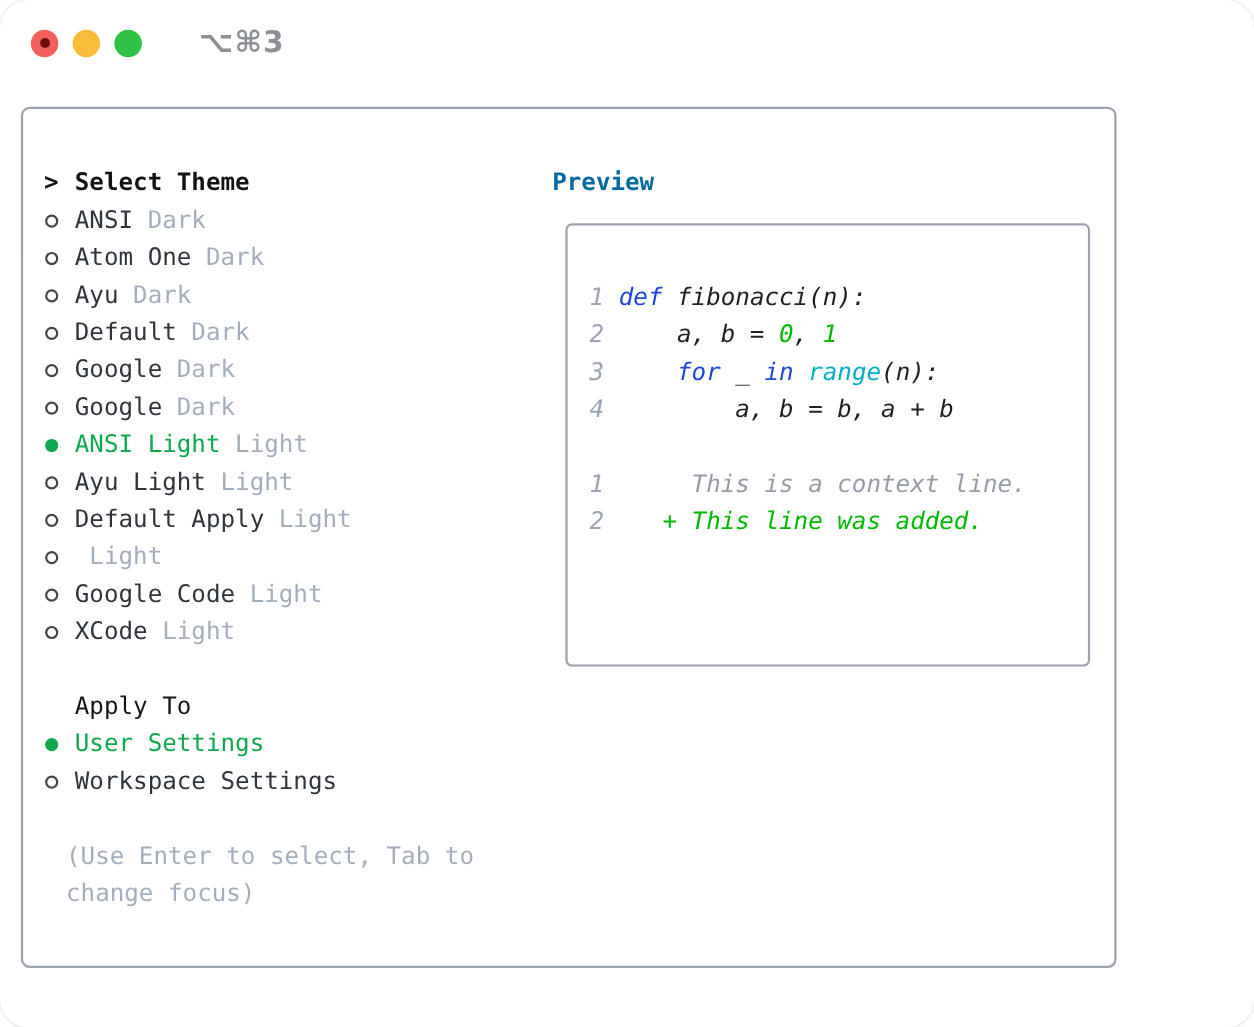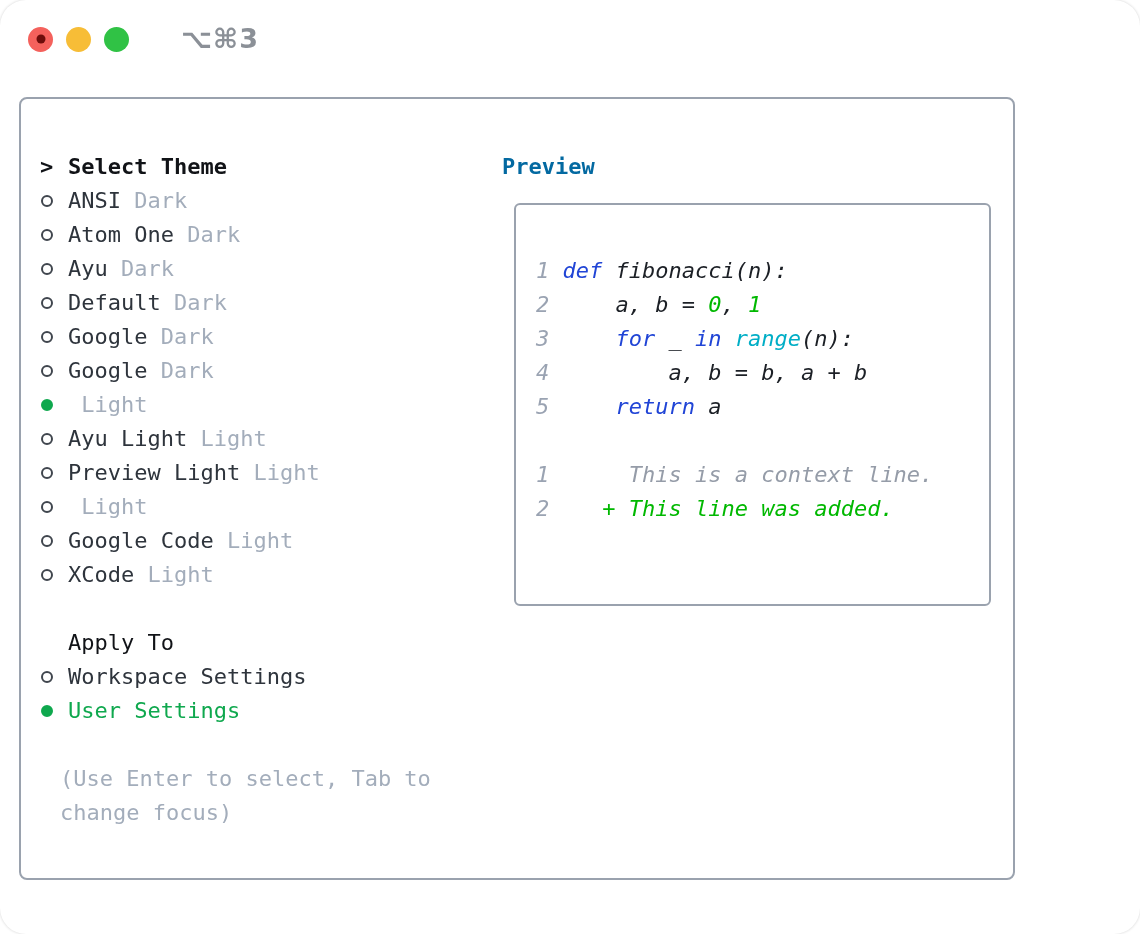--- a/index.html
+++ b/index.html
@@ -81,44 +81,43 @@
       <div class="row">
         <span class="hdr-caret">&gt;</span><span class="hdr-label">Select Theme</span>
       </div>
       <div id="theme-list">
           <div class="row"><span class="marker-box"><span class="circle"></span></span><span class="t-name">ANSI</span><span class="t-variant"> Dark</span></div>
           <div class="row"><span class="marker-box"><span class="circle"></span></span><span class="t-name">Atom One</span><span class="t-variant"> Dark</span></div>
           <div class="row"><span class="marker-box"><span class="circle"></span></span><span class="t-name">Ayu</span><span class="t-variant"> Dark</span></div>
           <div class="row"><span class="marker-box"><span class="circle"></span></span><span class="t-name">Default</span><span class="t-variant"> Dark</span></div>
           <div class="row"><span class="marker-box"><span class="circle"></span></span><span class="t-name">Google</span><span class="t-variant"> Dark</span></div>
           <div class="row"><span class="marker-box"><span class="circle"></span></span><span class="t-name">Google</span><span class="t-variant"> Dark</span></div>
-          <div class="row"><span class="marker-box"><span class="circle sel"></span></span><span class="t-variant"> Light</span></div>
+          <div class="row"><span class="marker-box"><span class="circle sel"></span></span><span class="t-name sel">ANSI Light</span><span class="t-variant"> Light</span></div>
           <div class="row"><span class="marker-box"><span class="circle"></span></span><span class="t-name">Ayu Light</span><span class="t-variant"> Light</span></div>
-          <div class="row"><span class="marker-box"><span class="circle"></span></span><span class="t-name">Preview Light</span><span class="t-variant"> Light</span></div>
+          <div class="row"><span class="marker-box"><span class="circle"></span></span><span class="t-name">Default Apply</span><span class="t-variant"> Light</span></div>
           <div class="row"><span class="marker-box"><span class="circle"></span></span><span class="t-variant"> Light</span></div>
           <div class="row"><span class="marker-box"><span class="circle"></span></span><span class="t-name">Google Code</span><span class="t-variant"> Light</span></div>
           <div class="row"><span class="marker-box"><span class="circle"></span></span><span class="t-name">XCode</span><span class="t-variant"> Light</span></div>
         </div>
       <div class="spacer"></div>
       <div class="apply-hdr">Apply To</div>
       <div id="apply-list">
+          <div class="row"><span class="marker-box"><span class="circle sel"></span></span><span class="t-name sel">User Settings</span></div>
           <div class="row"><span class="marker-box"><span class="circle"></span></span><span class="t-name">Workspace Settings</span></div>
-          <div class="row"><span class="marker-box"><span class="circle sel"></span></span><span class="t-name sel">User Settings</span></div>
         </div>
       <div class="spacer"></div>
       <div class="footer-hint">(Use Enter to select, Tab to change focus)</div>
     </div>
 
     <div class="preview-title">Preview</div>
     <div class="preview-box">
       <div id="code">
           <div class="cl"><span class="ln">1</span><span class="sg-pl"> </span><span class="sg-kw">def</span><span class="sg-pl"> fibonacci(n):</span></div>
           <div class="cl"><span class="ln">2</span><span class="sg-pl">     a, b = </span><span class="sg-num">0</span><span class="sg-pl">, </span><span class="sg-num">1</span></div>
           <div class="cl"><span class="ln">3</span><span class="sg-pl">     </span><span class="sg-kw">for</span><span class="sg-pl"> _ </span><span class="sg-kw">in</span><span class="sg-pl"> </span><span class="sg-fn">range</span><span class="sg-pl">(n):</span></div>
           <div class="cl"><span class="ln">4</span><span class="sg-pl">         a, b = b, a + b</span></div>
-          <div class="cl"><span class="ln">5</span><span class="sg-pl">     </span><span class="sg-kw">return</span><span class="sg-pl"> a</span></div>
           <div class="cl"><span class="ln"></span></div>
           <div class="cl"><span class="ln">1</span><span class="sg-ctx">      This is a context line.</span></div>
           <div class="cl"><span class="ln">2</span><span class="sg-add">    + This line was added.</span></div>
         </div>
     </div>
   </div>
 </div>
 
 </body></html>

